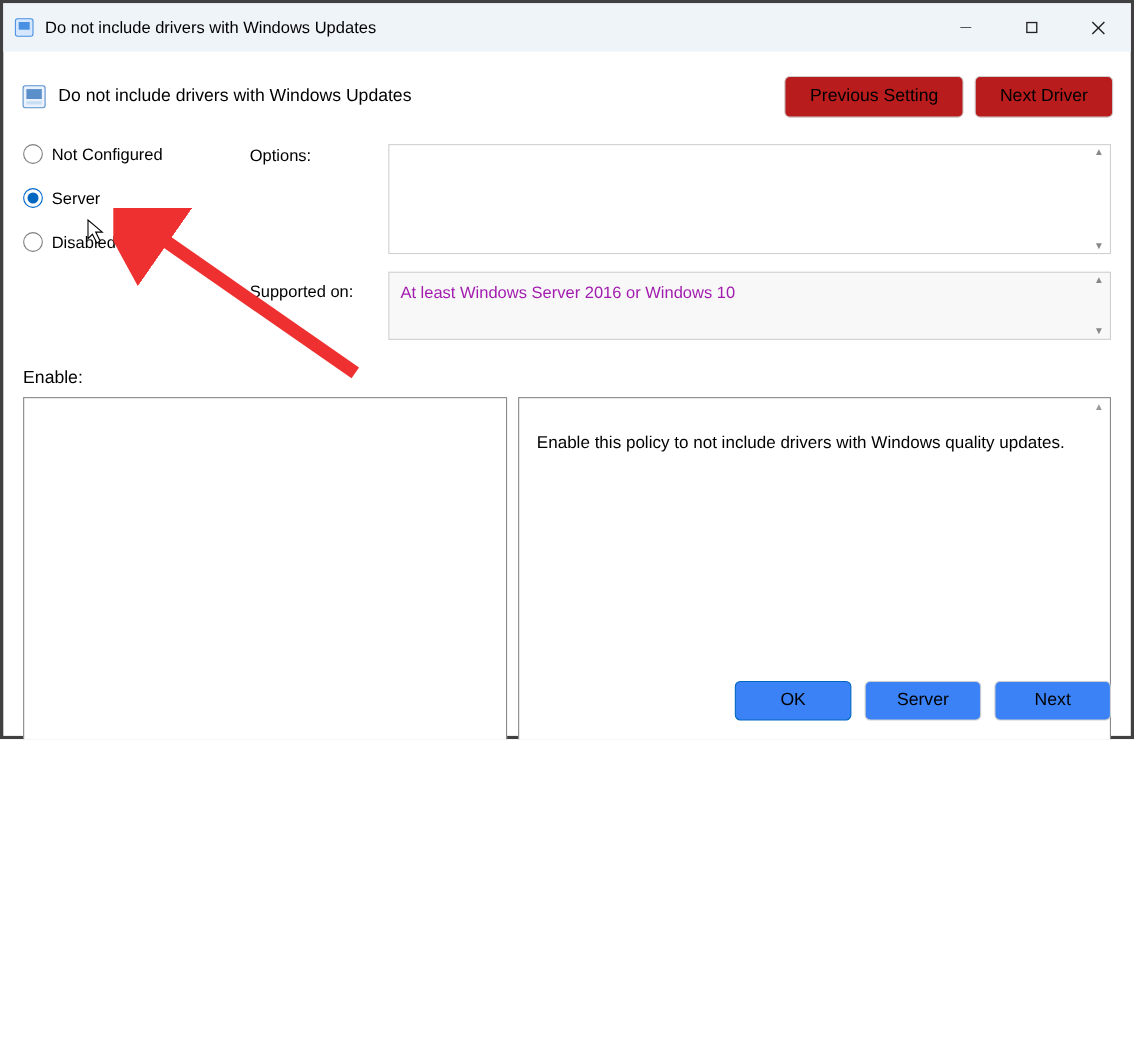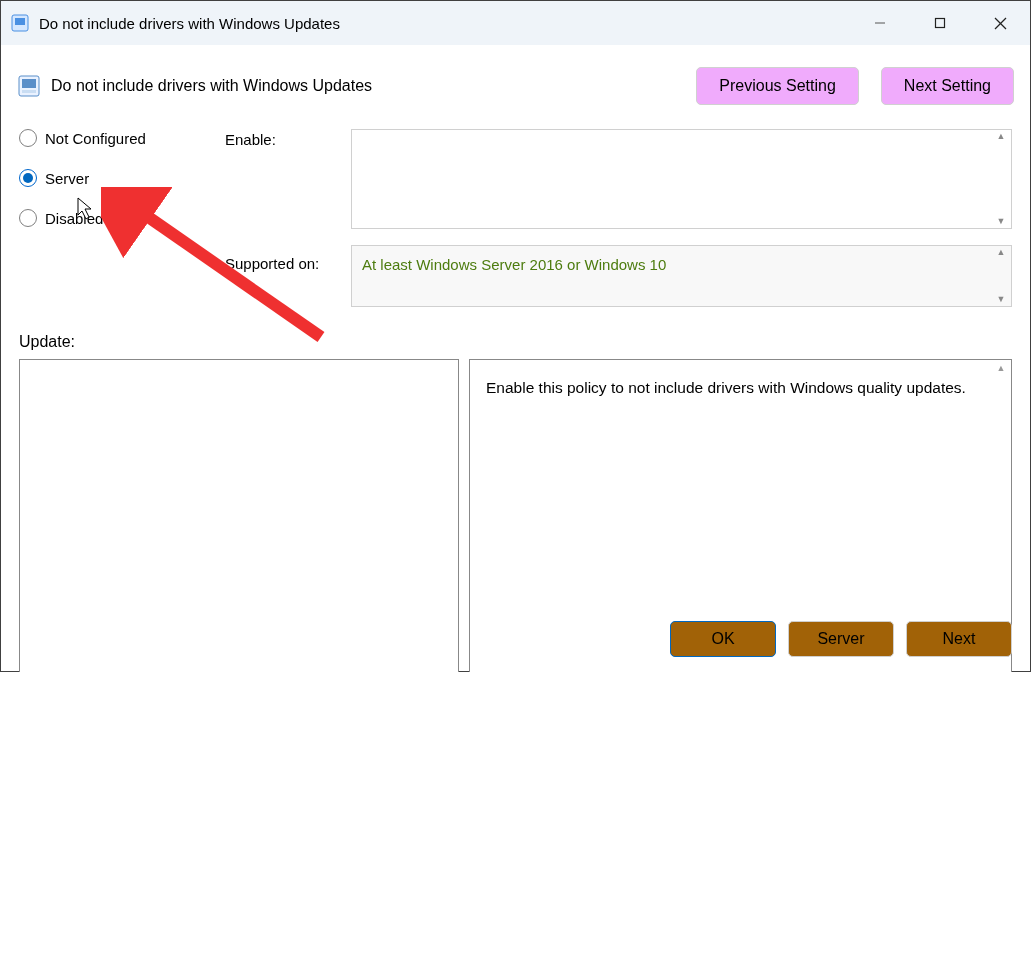--- a/index.html
+++ b/index.html
@@ -1,57 +1,57 @@
 <!DOCTYPE html>
 <html><head>
 <meta charset="utf-8">
 <style>
   html,body{margin:0;padding:0;font-family:"Segoe UI",Tahoma,sans-serif;font-size:15px;color:#000;background:#fff}
   *{box-sizing:border-box}
-  .wrapper{width:1031px;height:672px;position:relative;border:1px solid #404040;background:#fff}
+  .wrapper{width:1031px;height:672px;position:relative;border:3px solid #404040;background:#fff}
   
   .titlebar{height:44px;background:#eff4f9;display:flex;align-items:center;padding-left:10px;position:relative}
   .titlebar .app-icon{width:18px;height:18px;margin-right:10px}
   .titlebar .title{font-size:15px;color:#000}
   .win-btns{position:absolute;right:0;top:0;height:44px;display:flex}
   .win-btn{width:60px;height:44px;display:flex;align-items:center;justify-content:center}
   
   .header-row{display:flex;align-items:center;padding:22px 16px 0 16px}
   .header-row .setting-icon{width:24px;height:24px;margin-right:10px;flex:none}
   .header-row .setting-title{font-size:16px}
   .header-row .spacer{flex:1}
-  .nav-btn{height:38px;border:1px solid #d0d0d0;border-radius:5px;background:#f0abfc;padding:0 22px;font-size:16px;margin-left:22px;display:flex;align-items:center;justify-content:center;cursor:default}
+  .nav-btn{height:38px;border:1px solid #d0d0d0;border-radius:5px;background:#b91c1c;padding:0 22px;font-size:16px;margin-left:10px;display:flex;align-items:center;justify-content:center;cursor:default}
   
   .config-area{display:grid;grid-template-columns:200px 120px 1fr;padding:24px 18px 4px 18px;column-gap:6px;align-items:start}
   .radios{grid-column:1;grid-row:1/span 2}
   .radio-row{display:flex;align-items:center;gap:8px;margin-bottom:22px}
   .radio{width:18px;height:18px;border-radius:50%;border:1px solid #808080;display:inline-block;position:relative;flex:none}
   .radio.checked{border:1px solid #0066cc}
   .radio.checked::after{content:"";position:absolute;width:10px;height:10px;border-radius:50%;background:#0067c0;top:3px;left:3px}
   .label-col{grid-column:2}
   .label-col div{padding-top:2px}
   .comment-box{grid-column:3;height:100px;border:1px solid #d0d0d0;position:relative}
   .supported-box{grid-column:3;height:62px;border:1px solid #d0d0d0;background:#f8f8f8;margin-top:16px;padding:10px;position:relative;font-size:15px}
-  .supported-box .text{color:#4d7c0f}
+  .supported-box .text{color:#a21caf}
   .spin-btns{position:absolute;right:2px;top:2px;bottom:2px;width:16px;display:flex;flex-direction:column;justify-content:space-between}
   .spin-btns span{font-size:9px;color:#888;text-align:center;line-height:1;cursor:default}
   
   .mid-labels{display:flex;padding:22px 18px 8px 18px}
   .mid-labels .lbl{flex:1;font-size:16px}
   .mid-labels .lbl.help{margin-left:12px}
   
   .panels{display:flex;gap:10px;padding:0 18px}
   .options-panel{flex:0 0 440px;height:480px;border:1px solid #888;background:#fff}
   .help-panel{flex:1;height:480px;border:1px solid #888;background:#fff;padding:14px 16px;position:relative;font-size:15.5px;line-height:1.45}
-  .help-panel p{margin:3px 0 22px 0}
+  .help-panel p{margin:16px 0 22px 0}
   .help-scroll{position:absolute;right:2px;top:2px;bottom:2px;width:16px;display:flex;flex-direction:column;justify-content:space-between}
   .help-scroll span{font-size:9px;color:#999;text-align:center}
   
   .footer{position:absolute;right:18px;bottom:14px;display:flex;gap:12px;align-items:center}
-  .btn{width:106px;height:36px;border:1px solid #cfcfcf;border-radius:5px;background:#a16207;display:flex;align-items:center;justify-content:center;font-size:16px}
+  .btn{width:106px;height:36px;border:1px solid #cfcfcf;border-radius:5px;background:#3b82f6;display:flex;align-items:center;justify-content:center;font-size:16px}
   .btn.primary{border:1.5px solid #0067c0}
   
   .arrow{position:absolute;pointer-events:none}
   
   .cursor{position:absolute;pointer-events:none}
 </style>
 </head>
 <body>
 
 <div class="wrapper">
@@ -88,41 +88,41 @@
     <span class="setting-icon">
       <svg viewBox="0 0 24 24">
           <rect x="2" y="2" width="20" height="20" rx="2" fill="#eaf2ff" stroke="#5a8fc9"></rect>
           <rect x="5" y="5" width="14" height="9" fill="#5a8fc9"></rect>
           <rect x="5" y="16" width="14" height="3" fill="#c9ddf3"></rect>
         </svg>
     </span>
     <span class="setting-title">Do not include drivers with Windows Updates</span>
     <span class="spacer"></span>
     <div class="nav-btn">Previous Setting</div>
-    <div class="nav-btn">Next Setting</div>
+    <div class="nav-btn">Next Driver</div>
   </div>
 
   <div class="config-area">
     <div class="radios">
       <div class="radio-row">
         <span class="radio"></span>
         <span>Not Configured</span>
       </div>
       <div class="radio-row">
         <span class="radio checked"></span>
         <span>Server</span>
       </div>
       <div class="radio-row">
         <span class="radio"></span>
         <span>Disabled</span>
       </div>
     </div>
 
     <div class="label-col" style="grid-row:1">
-        <div>Enable:</div>
+        <div>Options:</div>
       </div>
     <div class="comment-box" style="grid-row:1">
       <div class="spin-btns">
         <span>▲</span>
         <span>▼</span>
       </div>
     </div>
 
     <div class="label-col" style="grid-row:2;margin-top:24px">
         <div>Supported on:</div>
@@ -130,21 +130,21 @@
     <div class="supported-box" style="grid-row:2">
       <span class="text">At least Windows Server 2016 or Windows 10</span>
       <div class="spin-btns">
         <span>▲</span>
         <span>▼</span>
       </div>
     </div>
   </div>
 
   <div class="mid-labels">
-    <div class="lbl">Update:</div>
+    <div class="lbl">Enable:</div>
   </div>
 
   <div class="panels">
     <div class="options-panel"></div>
     <div class="help-panel">
       <p>Enable this policy to not include drivers with Windows quality updates.</p>
       <div class="help-scroll">
         <span>▲</span>
         <span>▼</span>
       </div>

